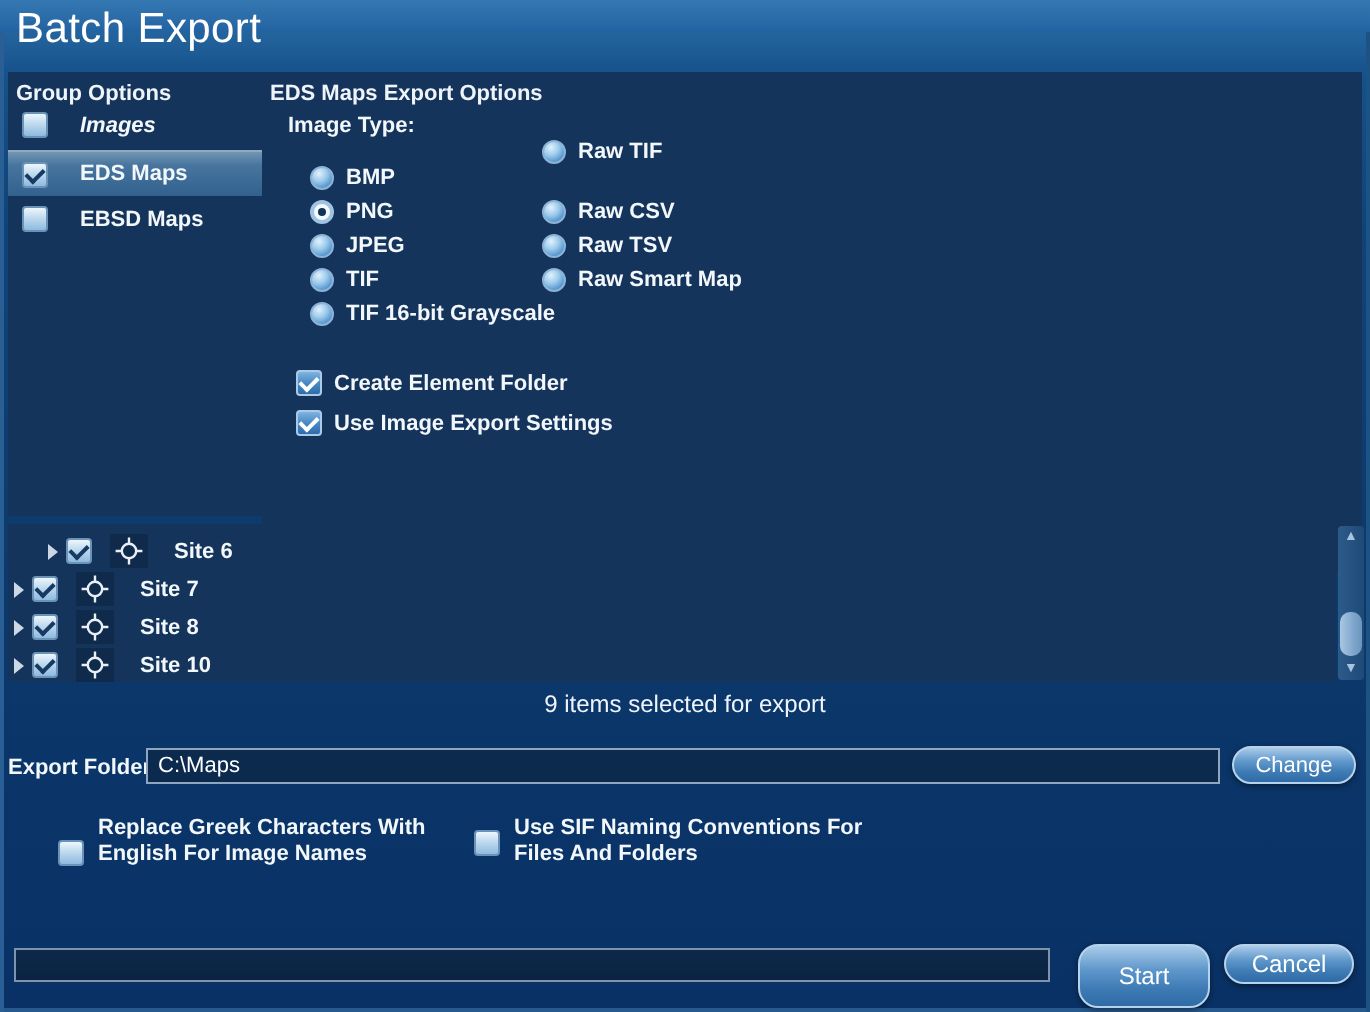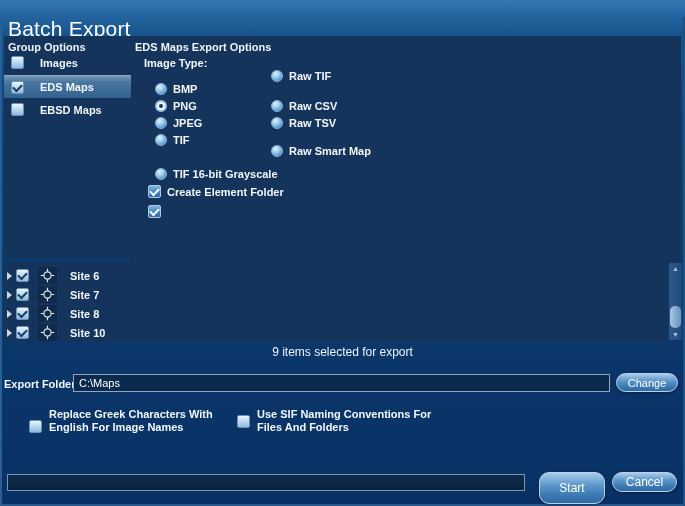--- a/index.html
+++ b/index.html
@@ -8,21 +8,21 @@
 
   .window {
     position:relative; width:685px; height:506px; overflow:hidden;
     background:linear-gradient(180deg,#2f72ac 0px,#15518a 38px,#0f4478 110px,#0d3c6f 240px,#0b366a 360px,#093165 506px);
     box-shadow:inset 2px 0 0 #2a5f96, inset -2px 0 0 #1d5285, inset 0 -2px 0 #27598e;
   }
 
   .titlebar {
     position:absolute; left:0; top:0; width:685px; height:16px;
     background:linear-gradient(180deg,#3478b2 0%,#2767a5 80%,#2162a0 100%);
-    padding:17px 0 0 8px;
+    padding:3px 0 0 8px;
   }
   .title { font-size:21px; font-weight:300; color:#ffffff; letter-spacing:.2px; }
 
   .panel { position:absolute; background:#15345b; }
   .left-panel  { left:4px;  top:36px; width:144px; height:222px; }
   .right-panel { left:131px; top:36px; width:550px; height:250px; }
   .panel-header { position:absolute; left:4px; top:5px; font-size:11px; font-weight:700; color:#eef4fa; white-space:nowrap; }
 
   .lbl { font-size:11px; font-weight:700; color:#f2f7fb; white-space:nowrap; }
 
@@ -122,21 +122,21 @@
 <body>
 
 <div class="window">
 
   <div class="titlebar">
     <span class="title">Batch Export</span>
   </div>
 
   <div class="panel left-panel">
     <div class="panel-header">Group Options</div>
-    <div class="group-item" style="top:15px;">
+    <div class="group-item" style="top:15px;font-style:italic;">
       <span class="cb"></span>
       <span class="lbl">Images</span>
     </div>
     <div class="group-item selected" style="top:39px;">
       <span class="cb checked"></span>
       <span class="lbl">EDS Maps</span>
     </div>
     <div class="group-item" style="top:62px;">
       <span class="cb"></span>
       <span class="lbl">EBSD Maps</span>
@@ -156,53 +156,54 @@
       <span class="lbl">PNG</span>
     </div>
     <div class="radio-row" style="left:24px;top:80px;">
       <span class="radio"></span>
       <span class="lbl">JPEG</span>
     </div>
     <div class="radio-row" style="left:24px;top:97px;">
       <span class="radio"></span>
       <span class="lbl">TIF</span>
     </div>
-    <div class="radio-row" style="left:24px;top:131px;">
+    <div class="radio-row" style="left:24px;top:114px;">
       <span class="radio"></span>
       <span class="lbl">TIF 16-bit Grayscale</span>
     </div>
 
     <div class="radio-row" style="left:140px;top:33px;">
       <span class="radio"></span>
       <span class="lbl">Raw TIF</span>
     </div>
     <div class="radio-row" style="left:140px;top:63px;">
       <span class="radio"></span>
       <span class="lbl">Raw CSV</span>
     </div>
     <div class="radio-row" style="left:140px;top:80px;">
       <span class="radio"></span>
       <span class="lbl">Raw TSV</span>
     </div>
-    <div class="radio-row" style="left:140px;top:97px;margin-top:11px;">
+    <div class="radio-row" style="left:140px;top:97px;">
       <span class="radio"></span>
       <span class="lbl">Raw Smart Map</span>
     </div>
 
     <div class="panel-cb-row" style="left:17px;top:149px;">
       <span class="cb blue checked"></span>
       <span class="lbl">Create Element Folder</span>
     </div>
     <div class="panel-cb-row" style="left:17px;top:169px;">
       <span class="cb blue checked"></span>
+      <span class="lbl">Use Image Export Settings</span>
     </div>
   </div>
 
   <div class="site-list">
-    <div class="site-row" style="top:4px;">
+    <div class="site-row" style="top:4px;margin-left:17px;">
       <span class="expander"></span>
       <span class="cb checked"></span>
       <span class="crosshair-box">
         <svg width="15" height="15" viewBox="0 0 15 15">
             <g stroke="#e9eff6" stroke-width="1.2" fill="none">
               <circle cx="7.5" cy="7.5" r="3.6"></circle>
               <path d="M7.5 0.8 V3.6 M7.5 11.4 V14.2 M0.8 7.5 H3.6 M11.4 7.5 H14.2"></path>
             </g>
           </svg>
       </span>

